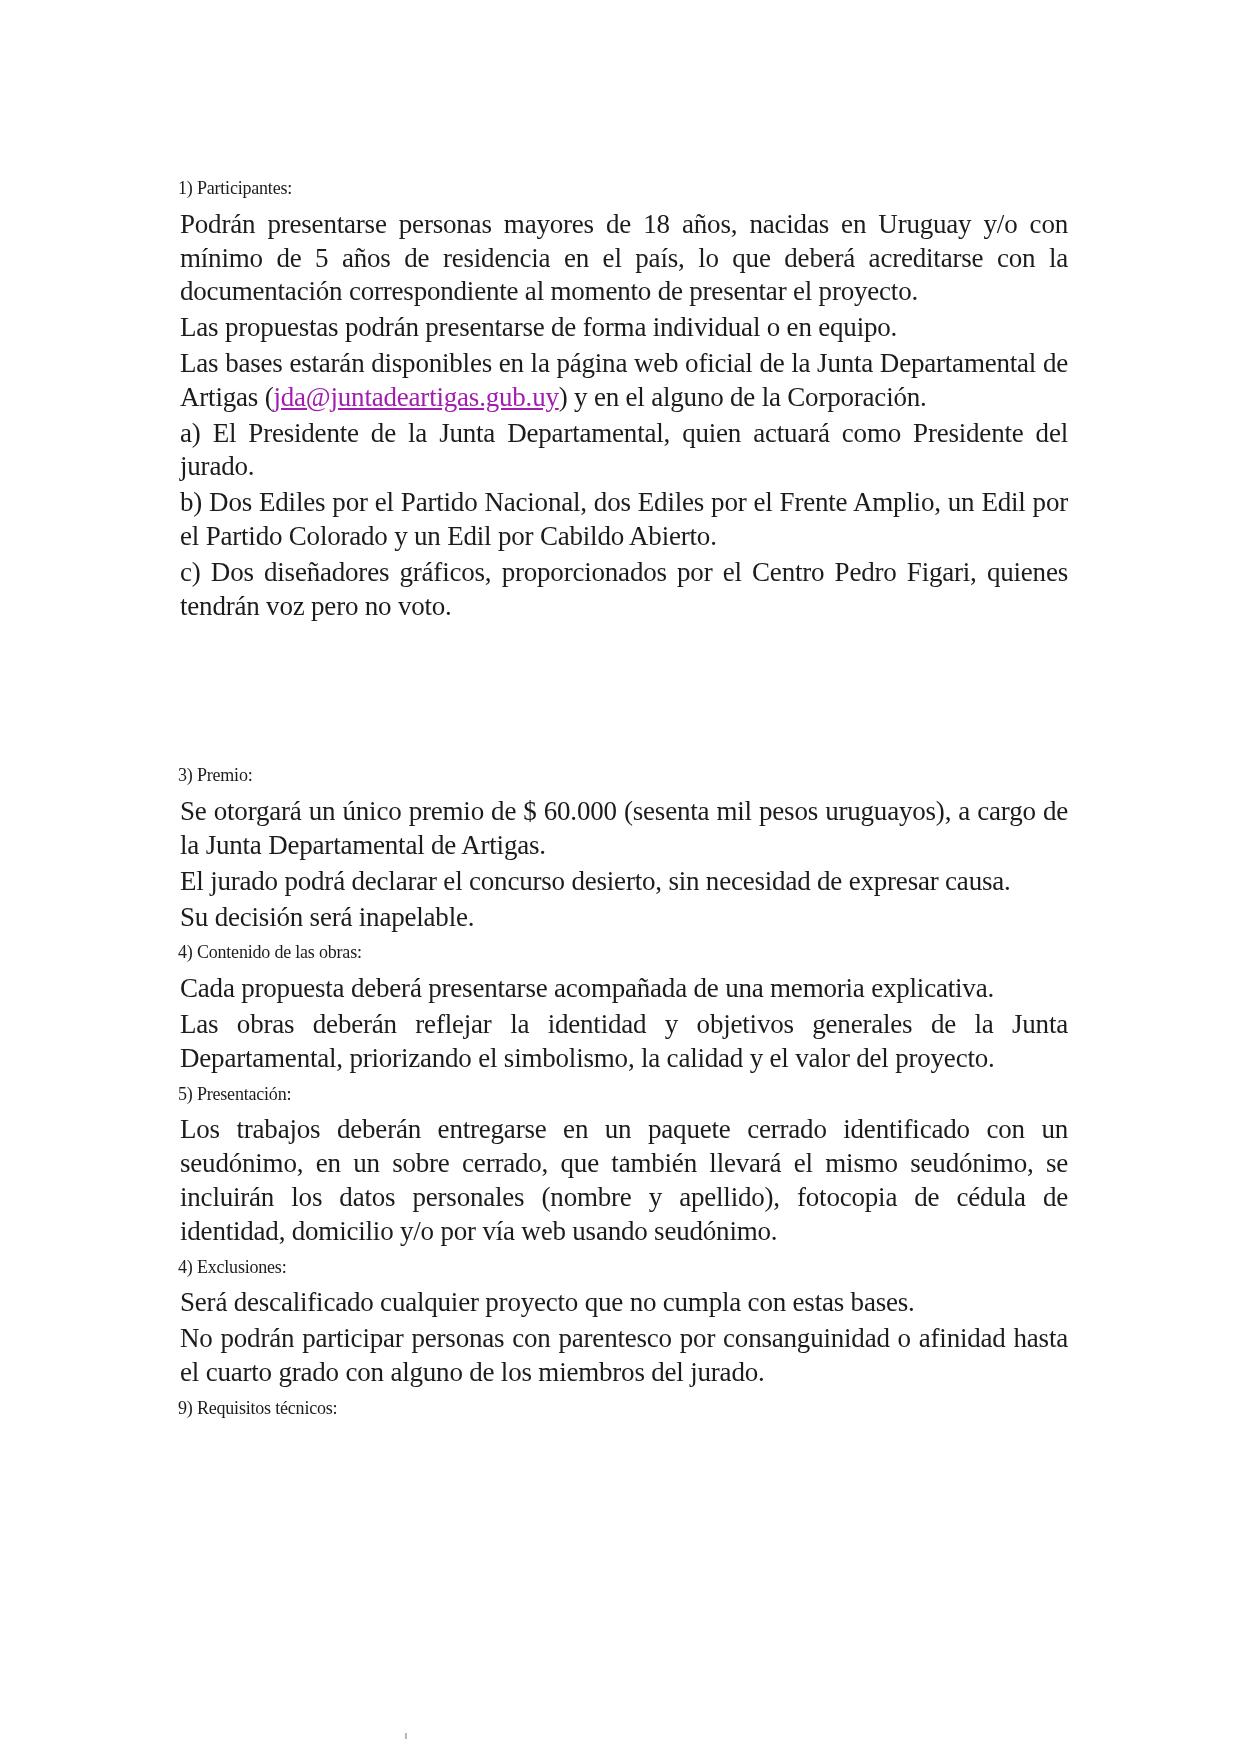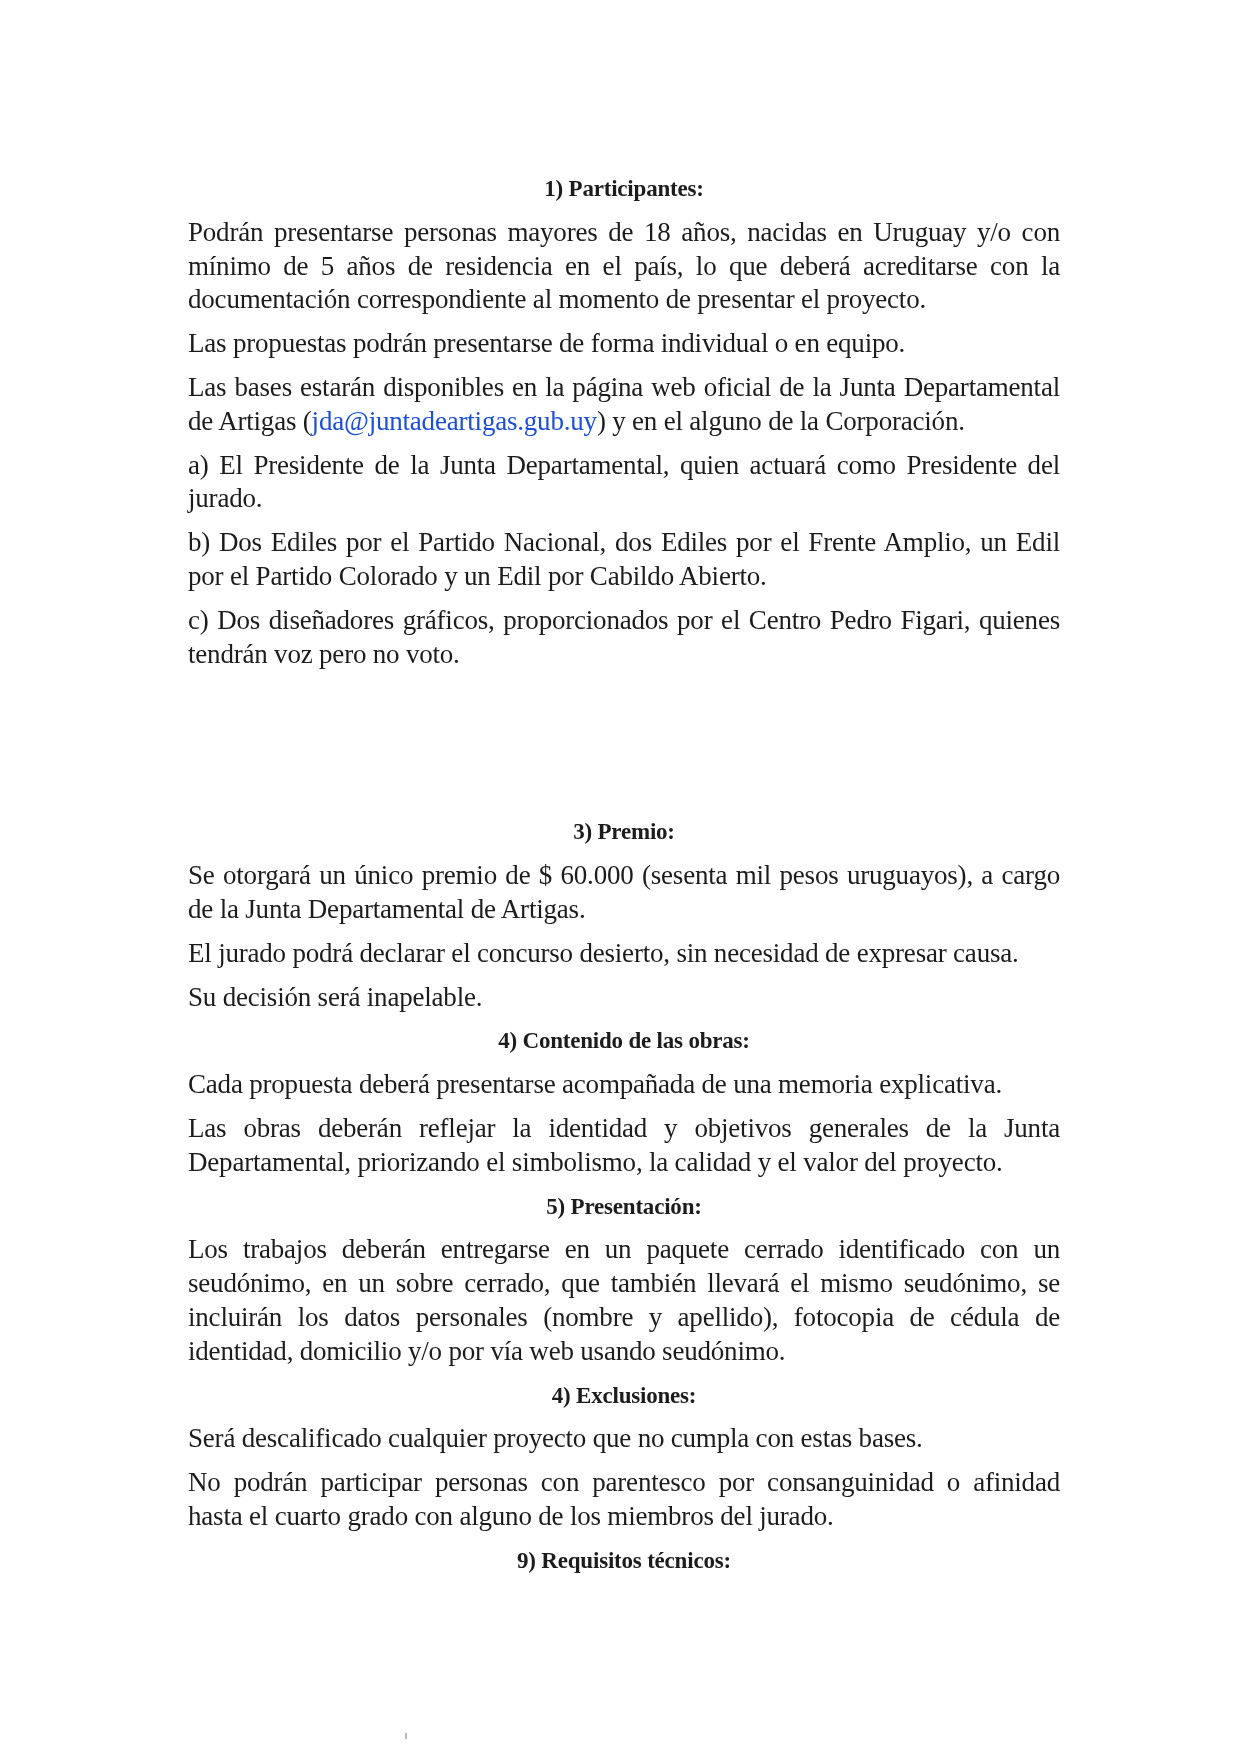--- a/index.html
+++ b/index.html
@@ -18,32 +18,32 @@
       left: 178px;
       top: 172px;
       width: 892px;
       font-family: "Liberation Serif", "DejaVu Serif", serif;
       color: #1c1c1c;
       font-size: 27px;
       line-height: 33.8px;
       letter-spacing: -0.2px;
     }
     .heading {
-      font-weight: bold;
+      font-weight: normal;
       margin: 0;
-      font-size: 23px;
-      text-align: center;
+      font-size: 18px;
     }
     .para {
-      margin: 10px;
+      margin: 2px;
       text-align: justify;
       text-align-last: left;
     }
     .email {
-      color: #1d4ed8;
+      text-decoration: underline;
+      color: #a21caf;
     }
     .gap {
       height: 134px;
     }
     .scan-mark {
       position: absolute;
       left: 405px;
       top: 1733px;
       width: 2px;
       height: 6px;

